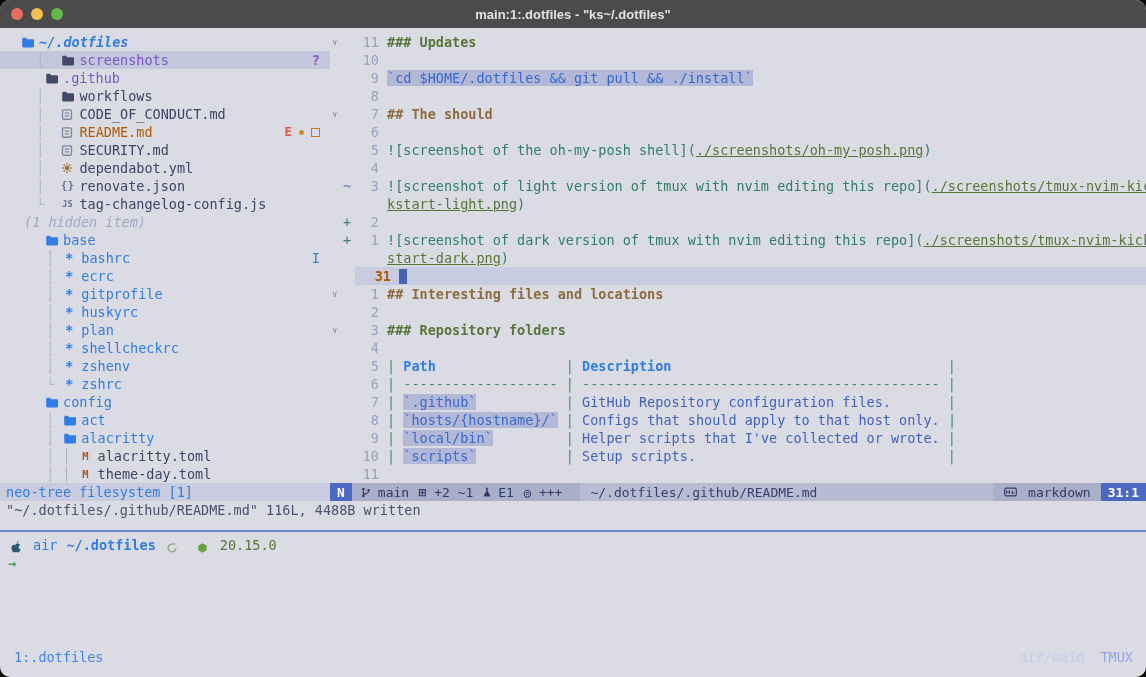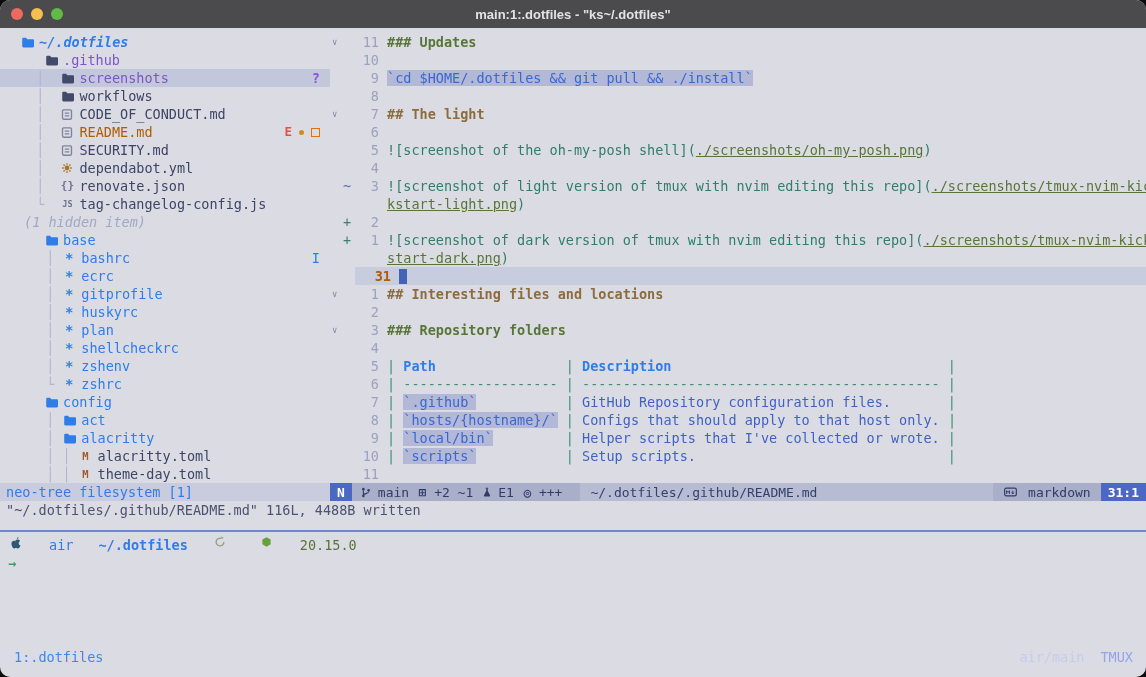--- a/index.html
+++ b/index.html
@@ -66,21 +66,21 @@
   .statusline{height:18px;display:flex;align-items:stretch;background:#a9aec9;color:#2f3c68;font-size:13px;flex:none;}
   .sl-box{background:#4a68c4;color:#fff;font-weight:bold;padding:0 7px;display:flex;align-items:center;flex:none;}
   .sl-left{display:flex;align-items:center;gap:7px;padding:0 18px 0 8px;flex:none;}
   .sl-left .ico{margin-right:-2px;width:13px;}
   .sl-file{flex:1;background:#b8bcd3;display:flex;align-items:center;padding:0 10px;color:#34406e;overflow:hidden;}
   .sl-md{display:flex;align-items:center;gap:6px;padding:0 10px;flex:none;}
   
   .msgline{position:absolute;top:501px;left:6px;height:18px;line-height:18px;color:#4c5270;}
   .pane-sep{position:absolute;top:530px;left:0;right:0;height:2px;background:#6f87cb;}
   .shell{position:absolute;top:536px;left:8px;right:8px;}
-  .shline{height:18px;line-height:18px;display:flex;align-items:flex-start;white-space:pre;gap:16px;}
+  .shline{height:18px;line-height:18px;display:flex;align-items:flex-end;white-space:pre;}
   .p-apple{color:#2b5a72;}
   .p-user{color:#2e7de9;margin-left:6px;}
   .p-path{color:#2e7de9;font-weight:bold;margin-left:9px;}
   .p-refresh{color:#93a183;margin-left:9px;}
   .p-node{color:#67a03c;margin-left:12px;}
   .p-ver{color:#587539;margin-left:5px;}
   .p-arrow{color:#3f9e63;font-weight:bold;}
   .tmuxbar{position:absolute;bottom:0;left:0;right:0;height:37px;}
   .tm-left{position:absolute;left:14px;top:8px;height:18px;line-height:18px;color:#3e86f0;}
   .tm-right{position:absolute;right:13px;top:8px;height:18px;line-height:18px;display:flex;gap:16px;}
@@ -100,26 +100,26 @@
     </div>
     <span class="wtitle">main:1:.dotfiles - "ks~/.dotfiles"</span>
   </div>
 
   <div class="main">
     <div class="neotree">
       <div class="nt-rows">
           <div class="nt-row" style="padding-left: 20px;"><span class="ico ico-folder" style="color: rgb(46, 125, 233);"><svg width="13" height="13" viewBox="0 0 16 16">
                 <path fill="currentColor" d="M1.5 3.5c0-.8.7-1.5 1.5-1.5h3.2l1.6 2h6.7c.8 0 1.5.7 1.5 1.5v7c0 .8-.7 1.5-1.5 1.5H3c-.8 0-1.5-.7-1.5-1.5z"></path>
               </svg></span><span class="nt-label c-root">~/.dotfiles</span></div>
+          <div class="nt-row sel" style="padding-left: 36px;"><span class="nt-guide">│  </span><span class="ico ico-folder" style="color: rgb(65, 74, 107);"><svg width="13" height="13" viewBox="0 0 16 16">
+                <path fill="currentColor" d="M1.5 3.5c0-.8.7-1.5 1.5-1.5h3.2l1.6 2h6.7c.8 0 1.5.7 1.5 1.5v7c0 .8-.7 1.5-1.5 1.5H3c-.8 0-1.5-.7-1.5-1.5z"></path>
+              </svg></span><span class="nt-label c-purple">screenshots</span><div class="nt-right"><span class="m-q">?</span></div></div>
           <div class="nt-row" style="padding-left: 44px;"><span class="ico ico-folder" style="color: rgb(65, 74, 107);"><svg width="13" height="13" viewBox="0 0 16 16">
                 <path fill="currentColor" d="M1.5 3.5c0-.8.7-1.5 1.5-1.5h3.2l1.6 2h6.7c.8 0 1.5.7 1.5 1.5v7c0 .8-.7 1.5-1.5 1.5H3c-.8 0-1.5-.7-1.5-1.5z"></path>
               </svg></span><span class="nt-label c-purple">.github</span></div>
-          <div class="nt-row sel" style="padding-left: 36px;"><span class="nt-guide">│  </span><span class="ico ico-folder" style="color: rgb(65, 74, 107);"><svg width="13" height="13" viewBox="0 0 16 16">
-                <path fill="currentColor" d="M1.5 3.5c0-.8.7-1.5 1.5-1.5h3.2l1.6 2h6.7c.8 0 1.5.7 1.5 1.5v7c0 .8-.7 1.5-1.5 1.5H3c-.8 0-1.5-.7-1.5-1.5z"></path>
-              </svg></span><span class="nt-label c-purple">screenshots</span><div class="nt-right"><span class="m-q">?</span></div></div>
           <div class="nt-row" style="padding-left: 36px;"><span class="nt-guide">│  </span><span class="ico ico-folder" style="color: rgb(65, 74, 107);"><svg width="13" height="13" viewBox="0 0 16 16">
                 <path fill="currentColor" d="M1.5 3.5c0-.8.7-1.5 1.5-1.5h3.2l1.6 2h6.7c.8 0 1.5.7 1.5 1.5v7c0 .8-.7 1.5-1.5 1.5H3c-.8 0-1.5-.7-1.5-1.5z"></path>
               </svg></span><span class="nt-label c-dark">workflows</span></div>
           <div class="nt-row" style="padding-left: 36px;"><span class="nt-guide">│  </span><span class="ico ico-file" style="color: rgb(126, 132, 158);"><svg width="12" height="13" viewBox="0 0 16 16">
                 <rect x="2" y="1.8" width="12" height="12.5" rx="1.5" fill="none" stroke="currentColor" stroke-width="1.8"></rect>
                 <path d="M5 6.2h6M5 9.8h6" stroke="currentColor" stroke-width="1.6" fill="none"></path>
               </svg></span><span class="nt-label c-dark">CODE_OF_CONDUCT.md</span></div>
           <div class="nt-row" style="padding-left: 36px;"><span class="nt-guide">│  </span><span class="ico ico-file" style="color: rgb(126, 132, 158);"><svg width="12" height="13" viewBox="0 0 16 16">
                 <rect x="2" y="1.8" width="12" height="12.5" rx="1.5" fill="none" stroke="currentColor" stroke-width="1.8"></rect>
                 <path d="M5 6.2h6M5 9.8h6" stroke="currentColor" stroke-width="1.6" fill="none"></path>
@@ -159,21 +159,21 @@
           <div class="nt-row" style="padding-left: 46px;"><span class="nt-guide">│ │ </span><span class="ico ico-toml txt" style="color: rgb(163, 90, 42);">M</span><span class="nt-label c-dark">theme-day.toml</span></div>
         </div>
       <div class="nt-status">neo-tree filesystem [1]</div>
     </div>
     <div class="editor">
       <div class="ed-lines">
           <div class="ed-row"><div class="ed-gut"><span class="ed-fold">∨</span><span class="ed-sign "></span></div><div class="ed-rest"><span class="ed-num">11</span><span class="ed-txt"><span class="sg-h3">### Updates</span></span></div></div>
           <div class="ed-row"><div class="ed-gut"><span class="ed-fold"></span><span class="ed-sign "></span></div><div class="ed-rest"><span class="ed-num">10</span><span class="ed-txt"></span></div></div>
           <div class="ed-row"><div class="ed-gut"><span class="ed-fold"></span><span class="ed-sign "></span></div><div class="ed-rest"><span class="ed-num">9</span><span class="ed-txt"><span class="sg-code">`cd $HOME/.dotfiles &amp;&amp; git pull &amp;&amp; ./install`</span></span></div></div>
           <div class="ed-row"><div class="ed-gut"><span class="ed-fold"></span><span class="ed-sign "></span></div><div class="ed-rest"><span class="ed-num">8</span><span class="ed-txt"></span></div></div>
-          <div class="ed-row"><div class="ed-gut"><span class="ed-fold">∨</span><span class="ed-sign "></span></div><div class="ed-rest"><span class="ed-num">7</span><span class="ed-txt"><span class="sg-h2">## The light</span></span></div></div>
+          <div class="ed-row"><div class="ed-gut"><span class="ed-fold">∨</span><span class="ed-sign "></span></div><div class="ed-rest"><span class="ed-num">7</span><span class="ed-txt"><span class="sg-h2">## The should</span></span></div></div>
           <div class="ed-row"><div class="ed-gut"><span class="ed-fold"></span><span class="ed-sign "></span></div><div class="ed-rest"><span class="ed-num">6</span><span class="ed-txt"></span></div></div>
           <div class="ed-row"><div class="ed-gut"><span class="ed-fold"></span><span class="ed-sign "></span></div><div class="ed-rest"><span class="ed-num">5</span><span class="ed-txt"><span class="sg-md">![screenshot of the oh-my-posh shell](</span><span class="sg-link">./screenshots/oh-my-posh.png</span><span class="sg-md">)</span></span></div></div>
           <div class="ed-row"><div class="ed-gut"><span class="ed-fold"></span><span class="ed-sign "></span></div><div class="ed-rest"><span class="ed-num">4</span><span class="ed-txt"></span></div></div>
           <div class="ed-row"><div class="ed-gut"><span class="ed-fold"></span><span class="ed-sign s-chg">~</span></div><div class="ed-rest"><span class="ed-num">3</span><span class="ed-txt"><span class="sg-md">![screenshot of light version of tmux with nvim editing this repo](</span><span class="sg-link">./screenshots/tmux-nvim-kic</span></span></div></div>
           <div class="ed-row"><div class="ed-gut"><span class="ed-fold"></span><span class="ed-sign "></span></div><div class="ed-rest"><span class="ed-num"></span><span class="ed-txt"><span class="sg-link">kstart-light.png</span><span class="sg-md">)</span></span></div></div>
           <div class="ed-row"><div class="ed-gut"><span class="ed-fold"></span><span class="ed-sign s-add">+</span></div><div class="ed-rest"><span class="ed-num">2</span><span class="ed-txt"></span></div></div>
           <div class="ed-row"><div class="ed-gut"><span class="ed-fold"></span><span class="ed-sign s-add">+</span></div><div class="ed-rest"><span class="ed-num">1</span><span class="ed-txt"><span class="sg-md">![screenshot of dark version of tmux with nvim editing this repo](</span><span class="sg-link">./screenshots/tmux-nvim-kick</span></span></div></div>
           <div class="ed-row"><div class="ed-gut"><span class="ed-fold"></span><span class="ed-sign "></span></div><div class="ed-rest"><span class="ed-num"></span><span class="ed-txt"><span class="sg-link">start-dark.png</span><span class="sg-md">)</span></span></div></div>
           <div class="ed-row cur"><div class="ed-gut"><span class="ed-fold"></span><span class="ed-sign "></span></div><div class="ed-rest"><span class="ed-num">31</span><span class="ed-txt"><span class="cursor"></span></span></div></div>
           <div class="ed-row"><div class="ed-gut"><span class="ed-fold">∨</span><span class="ed-sign "></span></div><div class="ed-rest"><span class="ed-num">1</span><span class="ed-txt"><span class="sg-h2">## Interesting files and locations</span></span></div></div>

